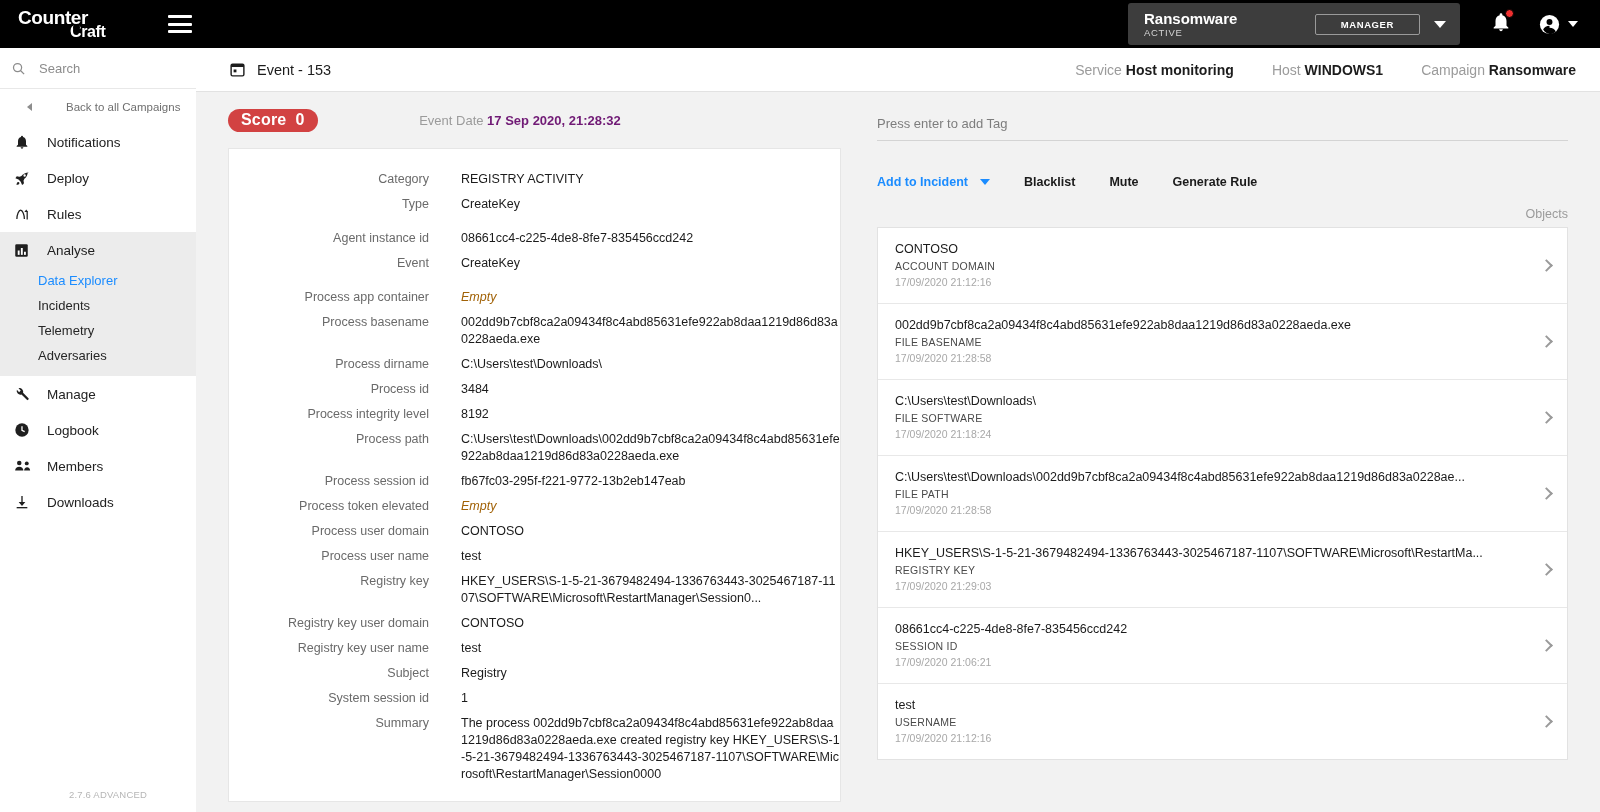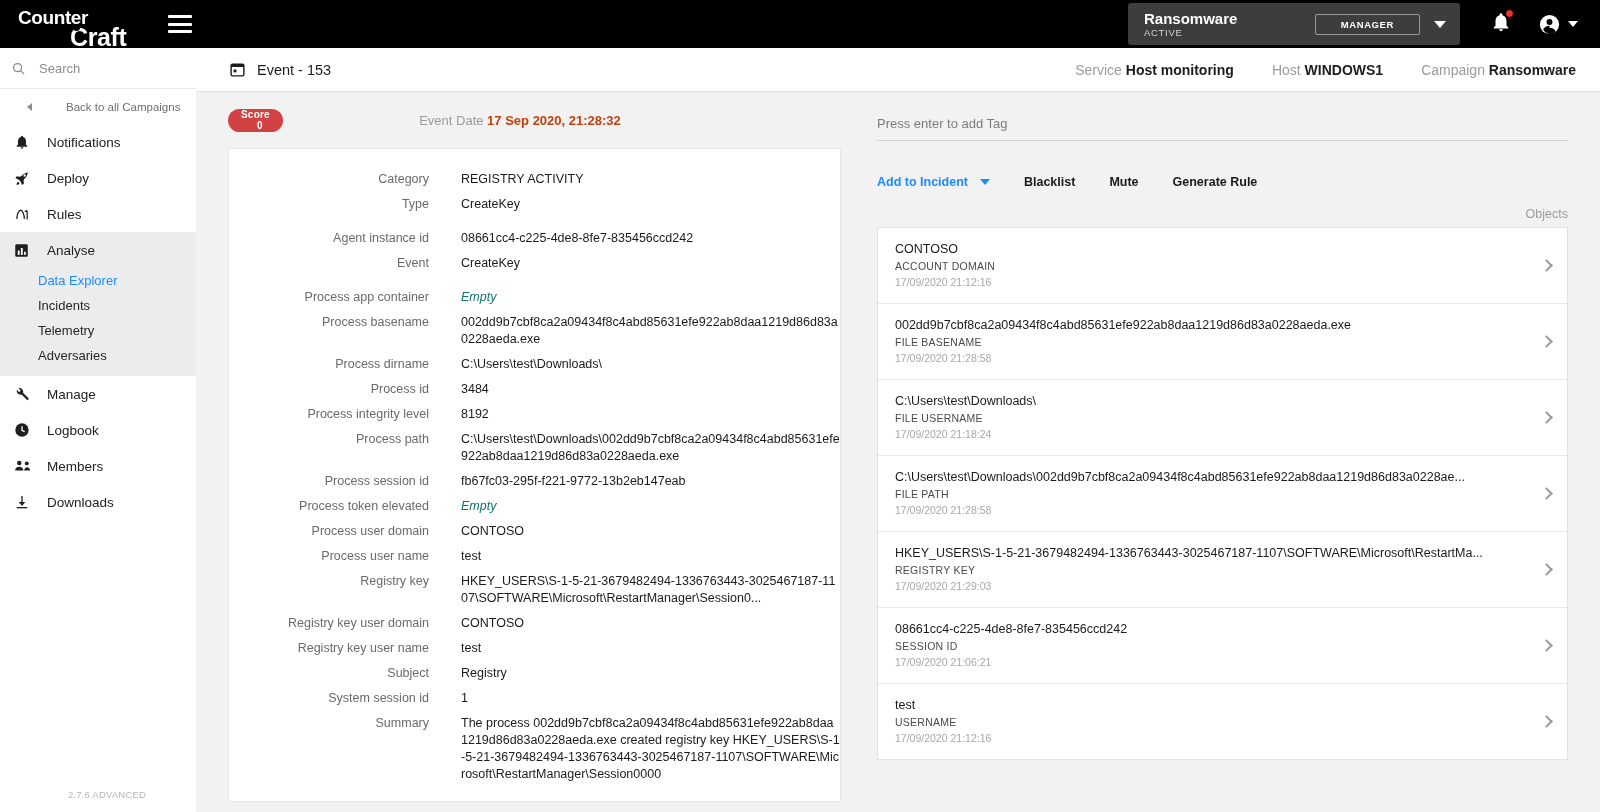--- a/index.html
+++ b/index.html
@@ -17,21 +17,21 @@
     position: absolute; top: 0; left: 0; right: 0; height: 48px;
     background: #000000; display: flex; align-items: center;
   }
   .logo { margin-left: 18px; width: 122px; height: 40px; position: relative; }
   .logo-l1 {
     position: absolute; left: 0; top: 3px; color: #ffffff;
     font-size: 19px; font-weight: bold; letter-spacing: -0.4px;
   }
   .logo-l2 {
     position: absolute; left: 52px; top: 19px; color: #ffffff;
-    font-size: 25px; font-weight: bold; letter-spacing: -0.4px;
+    font-size: 16px; font-weight: bold; letter-spacing: -0.4px;
   }
   .logo-dot {
     position: absolute; left: 55px; top: 20px; width: 7px; height: 7px;
     background: #000000; border-radius: 50%;
   }
   .hamburger {
     margin-left: 28px; width: 24px; height: 18px; display: flex;
     flex-direction: column; justify-content: space-between; cursor: pointer;
   }
   .hamburger span { display: block; height: 3px; background: #ffffff; border-radius: 1px; }
@@ -62,21 +62,21 @@
   }
   .acct-wrap { display: flex; align-items: center; margin-left: 26px; cursor: pointer; }
   .acct-chev {
     width: 0; height: 0; border-left: 5px solid transparent;
     border-right: 5px solid transparent; border-top: 6px solid #ffffff; margin-left: 7px;
   }
 
   
   .sidebar {
     position: absolute; top: 48px; left: 0; width: 220px; bottom: 0;
-    background: #ffffff; border-right: 6px solid #0ea5e9;
+    background: #ffffff; border-right: 4px solid #0ea5e9;
   }
   .search-row {
     height: 41px; display: flex; align-items: center; padding-left: 11px;
     border-bottom: 1px solid #e8e8e8;
   }
   .search-input {
     border: none; outline: none; margin-left: 13px; font-size: 13px;
     color: #5b5b5b; font-family: "Liberation Sans", sans-serif; width: 130px; background: transparent;
   }
   .search-input::placeholder { color: #8c8c8c; }
@@ -127,44 +127,44 @@
     background: #f2f2f2; display: flex;
   }
 
   
   .detail-col { width: 648px; position: relative; padding: 0 0 0 0; }
   .detail-head {
     height: 56px; display: flex; align-items: center; position: relative; padding: 0 30px 0 32px;
   }
   .score-badge {
     background: #d24242; color: #ffffff; border-radius: 13px; height: 23px;
-    display: inline-flex; align-items: center; padding: 0 13px; font-size: 10px;
-    font-weight: bold; letter-spacing: 0.2px; flex-direction: column;
+    display: inline-flex; align-items: center; padding: 0 13px; font-size: 16px;
+    font-weight: bold; letter-spacing: 0.2px;
   }
   .score-badge .num { margin-left: 9px; font-weight: bold; }
   .event-date {
     position: absolute; left: 0; right: 0; text-align: center;
     font-size: 13px; color: #9b9b9b; pointer-events: none;
   }
-  .event-date b { color: #c2410c; font-weight: bold; }
+  .event-date b { color: #701a75; font-weight: bold; }
 
   .detail-card {
     margin-left: 32px; width: 613px; background: #ffffff;
     border: 1px solid #e6e6e6; padding: 18px 0 14px 0; min-height: 640px;
   }
   .field-row { display: flex; padding: 4px 0; align-items: flex-start; }
   .field-label {
     width: 200px; text-align: right; font-size: 12.5px; color: #6a6a6a;
     padding-right: 0; line-height: 17px; flex-shrink: 0;
   }
   .field-value {
     margin-left: 32px; font-size: 12.5px; color: #1b1b1b; line-height: 17px;
     width: 400px; word-break: break-all; white-space: pre-wrap;
   }
-  .field-value.empty { color: #0f766e; font-style: italic; }
+  .field-value.empty { color: #a16207; font-style: italic; }
   .gap { height: 9px; }
 
   
   .objects-col { flex: 1; background: #f2f2f2; padding: 0 32px 0 33px; position: relative; }
   .tag-input-wrap { padding-top: 22px; }
   .tag-input {
     width: 100%; border: none; border-bottom: 1px solid #d4d4d4; background: transparent;
     outline: none; font-size: 13px; color: #5b5b5b; padding-bottom: 9px;
     font-family: "Liberation Sans", sans-serif;
   }
@@ -517,21 +517,21 @@
             <div class="obj-main">
               <div class="obj-title">002dd9b7cbf8ca2a09434f8c4abd85631efe922ab8daa1219d86d83a0228aeda.exe</div>
               <div class="obj-type">FILE BASENAME</div>
               <div class="obj-time">17/09/2020 21:28:58</div>
             </div>
             <div class="obj-chev"></div>
           </div>
           <div class="obj-card">
             <div class="obj-main">
               <div class="obj-title">C:\Users\test\Downloads\</div>
-              <div class="obj-type">FILE USERNAME</div>
+              <div class="obj-type">FILE SOFTWARE</div>
               <div class="obj-time">17/09/2020 21:18:24</div>
             </div>
             <div class="obj-chev"></div>
           </div>
           <div class="obj-card">
             <div class="obj-main">
               <div class="obj-title">C:\Users\test\Downloads\002dd9b7cbf8ca2a09434f8c4abd85631efe922ab8daa1219d86d83a0228ae...</div>
               <div class="obj-type">FILE PATH</div>
               <div class="obj-time">17/09/2020 21:28:58</div>
             </div>

